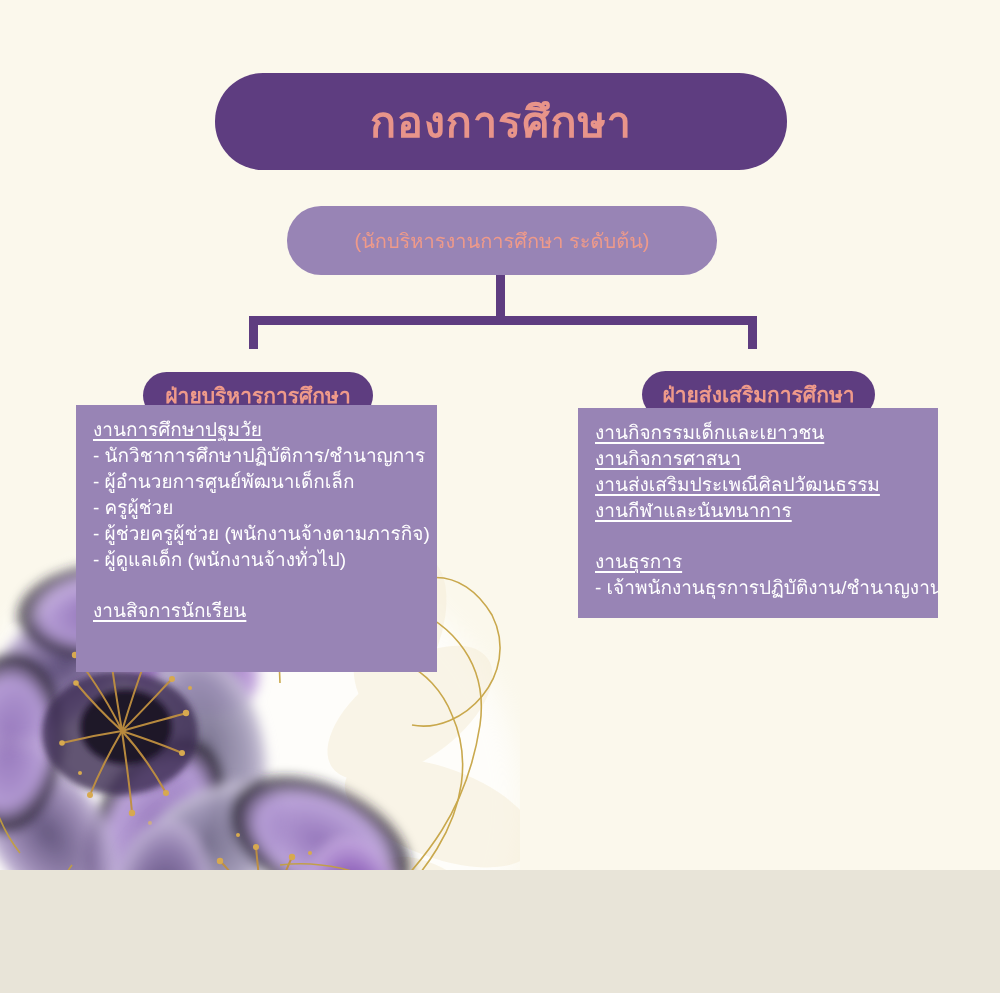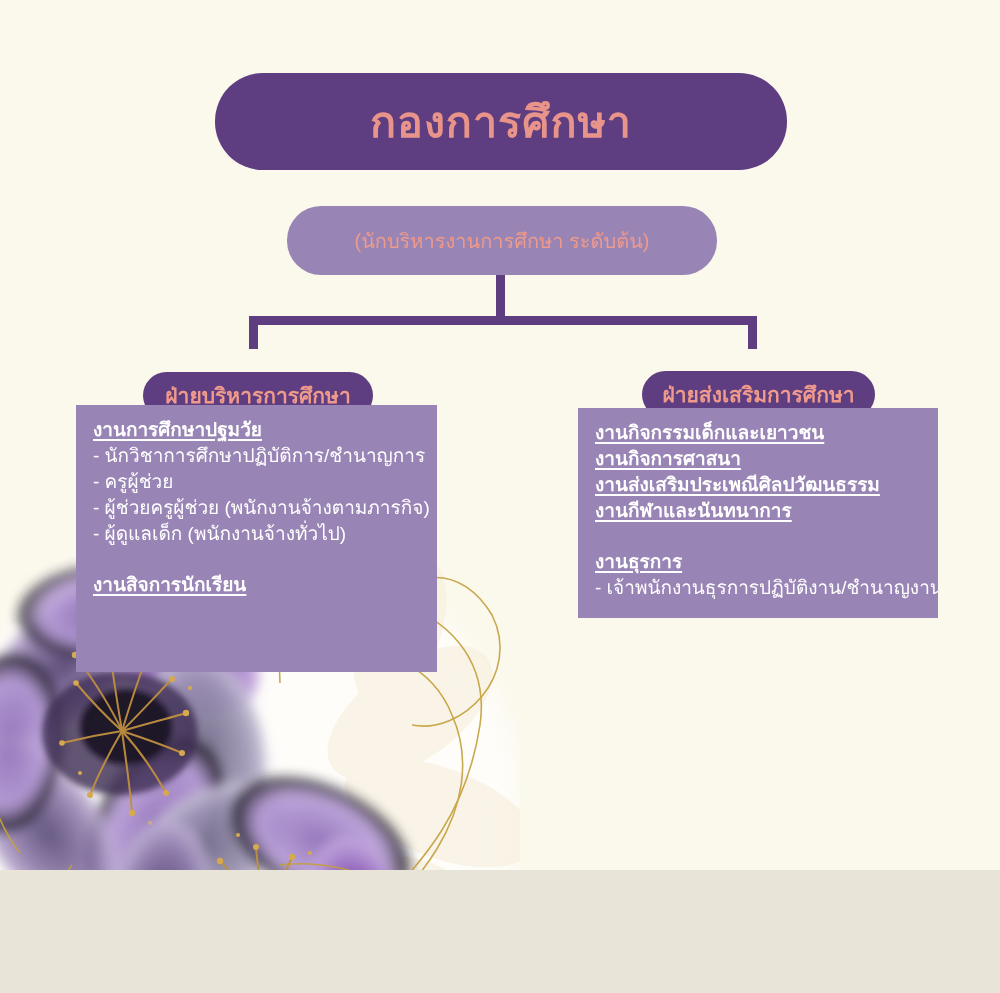--- a/index.html
+++ b/index.html
@@ -75,21 +75,21 @@
     background: #9884b5;
     color: #ffffff;
     padding: 12px 17px;
     z-index: 3;
     overflow: hidden;
   }
   .branch-box-0 { left: 76px;  top: 405px; width: 361px; height: 267px; }
   .branch-box-1 { left: 578px; top: 408px; width: 360px; height: 210px; }
   .branch-box .line { font-size: 19px; line-height: 26px; white-space: nowrap; }
   .branch-box .header {
-    font-weight: 700;
+    font-weight: 400;
     text-decoration: underline;
     text-decoration-thickness: 1.5px;
     text-underline-offset: 3px;
   }
   .branch-box .spacer { height: 25px; }
 </style>
 </head>
 <body>
 
 <div class="canvas">
@@ -259,20 +259,21 @@
   <div class="branch-pill branch-pill-0">
     <span>ฝ่ายบริหารการศึกษา</span>
   </div>
   <div class="branch-pill branch-pill-1">
     <span>ฝ่ายส่งเสริมการศึกษา</span>
   </div>
 
   <div class="branch-box branch-box-0">
       <div class="line header">งานการศึกษาปฐมวัย</div>
       <div class="line item">- นักวิชาการศึกษาปฏิบัติการ/ชำนาญการ</div>
+      <div class="line item">- ผู้อำนวยการศูนย์พัฒนาเด็กเล็ก</div>
       <div class="line item">- ครูผู้ช่วย</div>
       <div class="line item">- ผู้ช่วยครูผู้ช่วย (พนักงานจ้างตามภารกิจ)</div>
       <div class="line item">- ผู้ดูแลเด็ก (พนักงานจ้างทั่วไป)</div>
       <div class="line spacer"></div>
       <div class="line header">งานสิจการนักเรียน</div>
     </div>
   <div class="branch-box branch-box-1">
       <div class="line header">งานกิจกรรมเด็กและเยาวชน</div>
       <div class="line header">งานกิจการศาสนา</div>
       <div class="line header">งานส่งเสริมประเพณีศิลปวัฒนธรรม</div>

